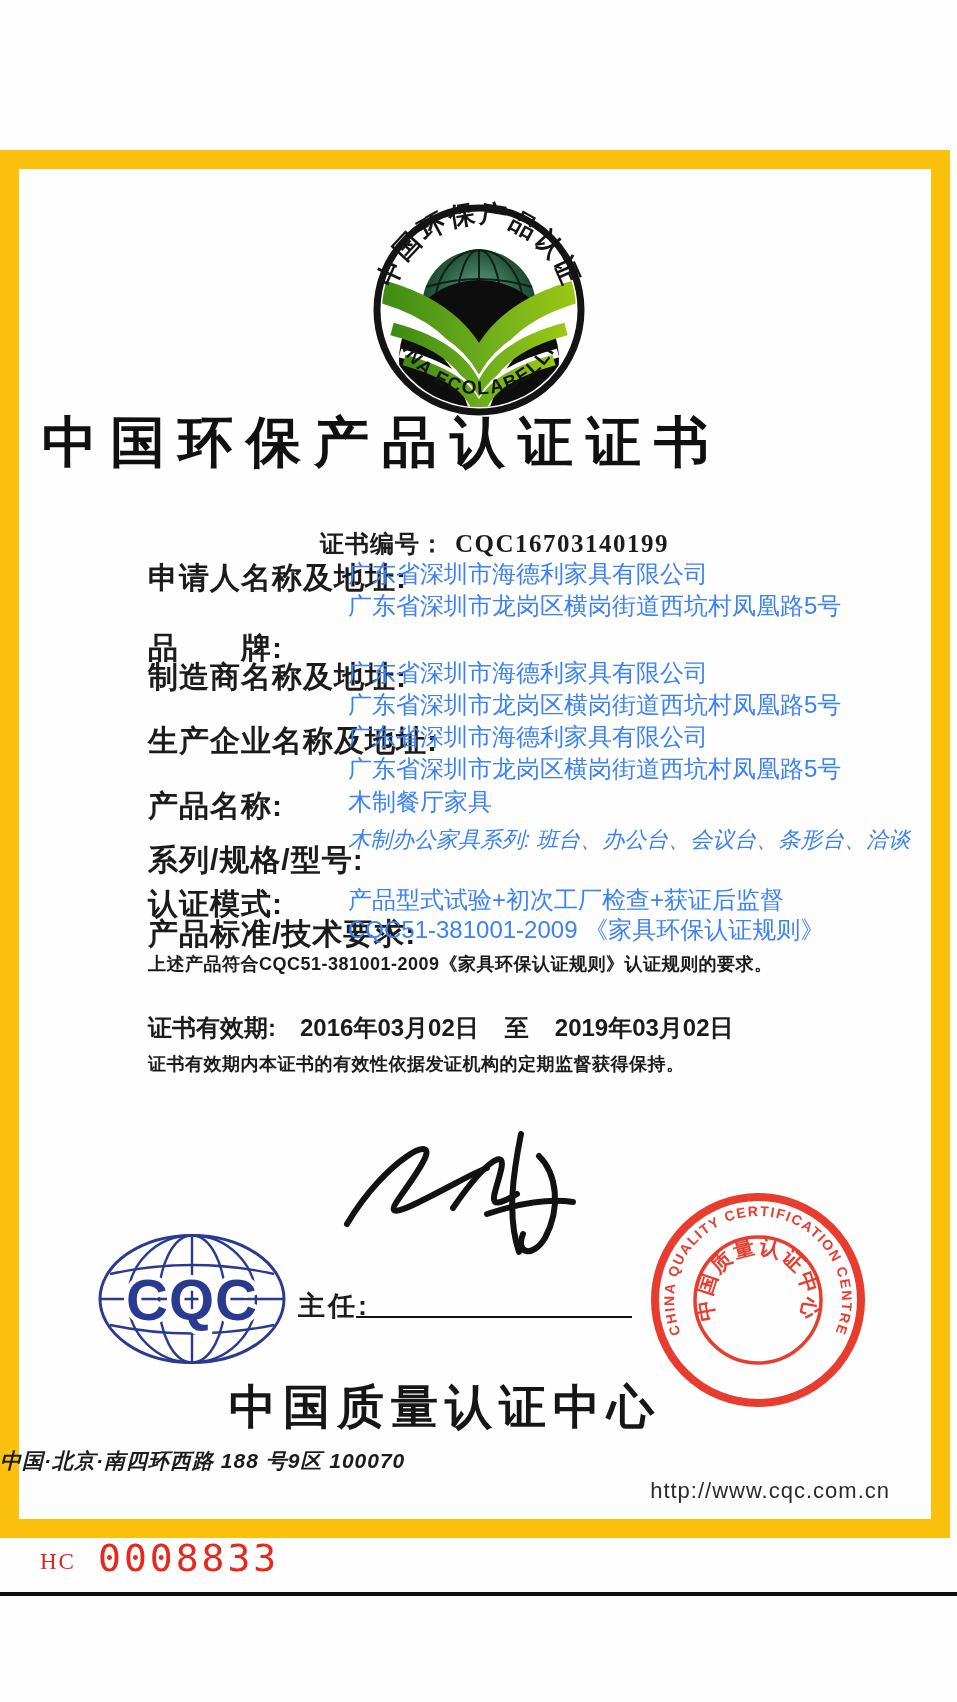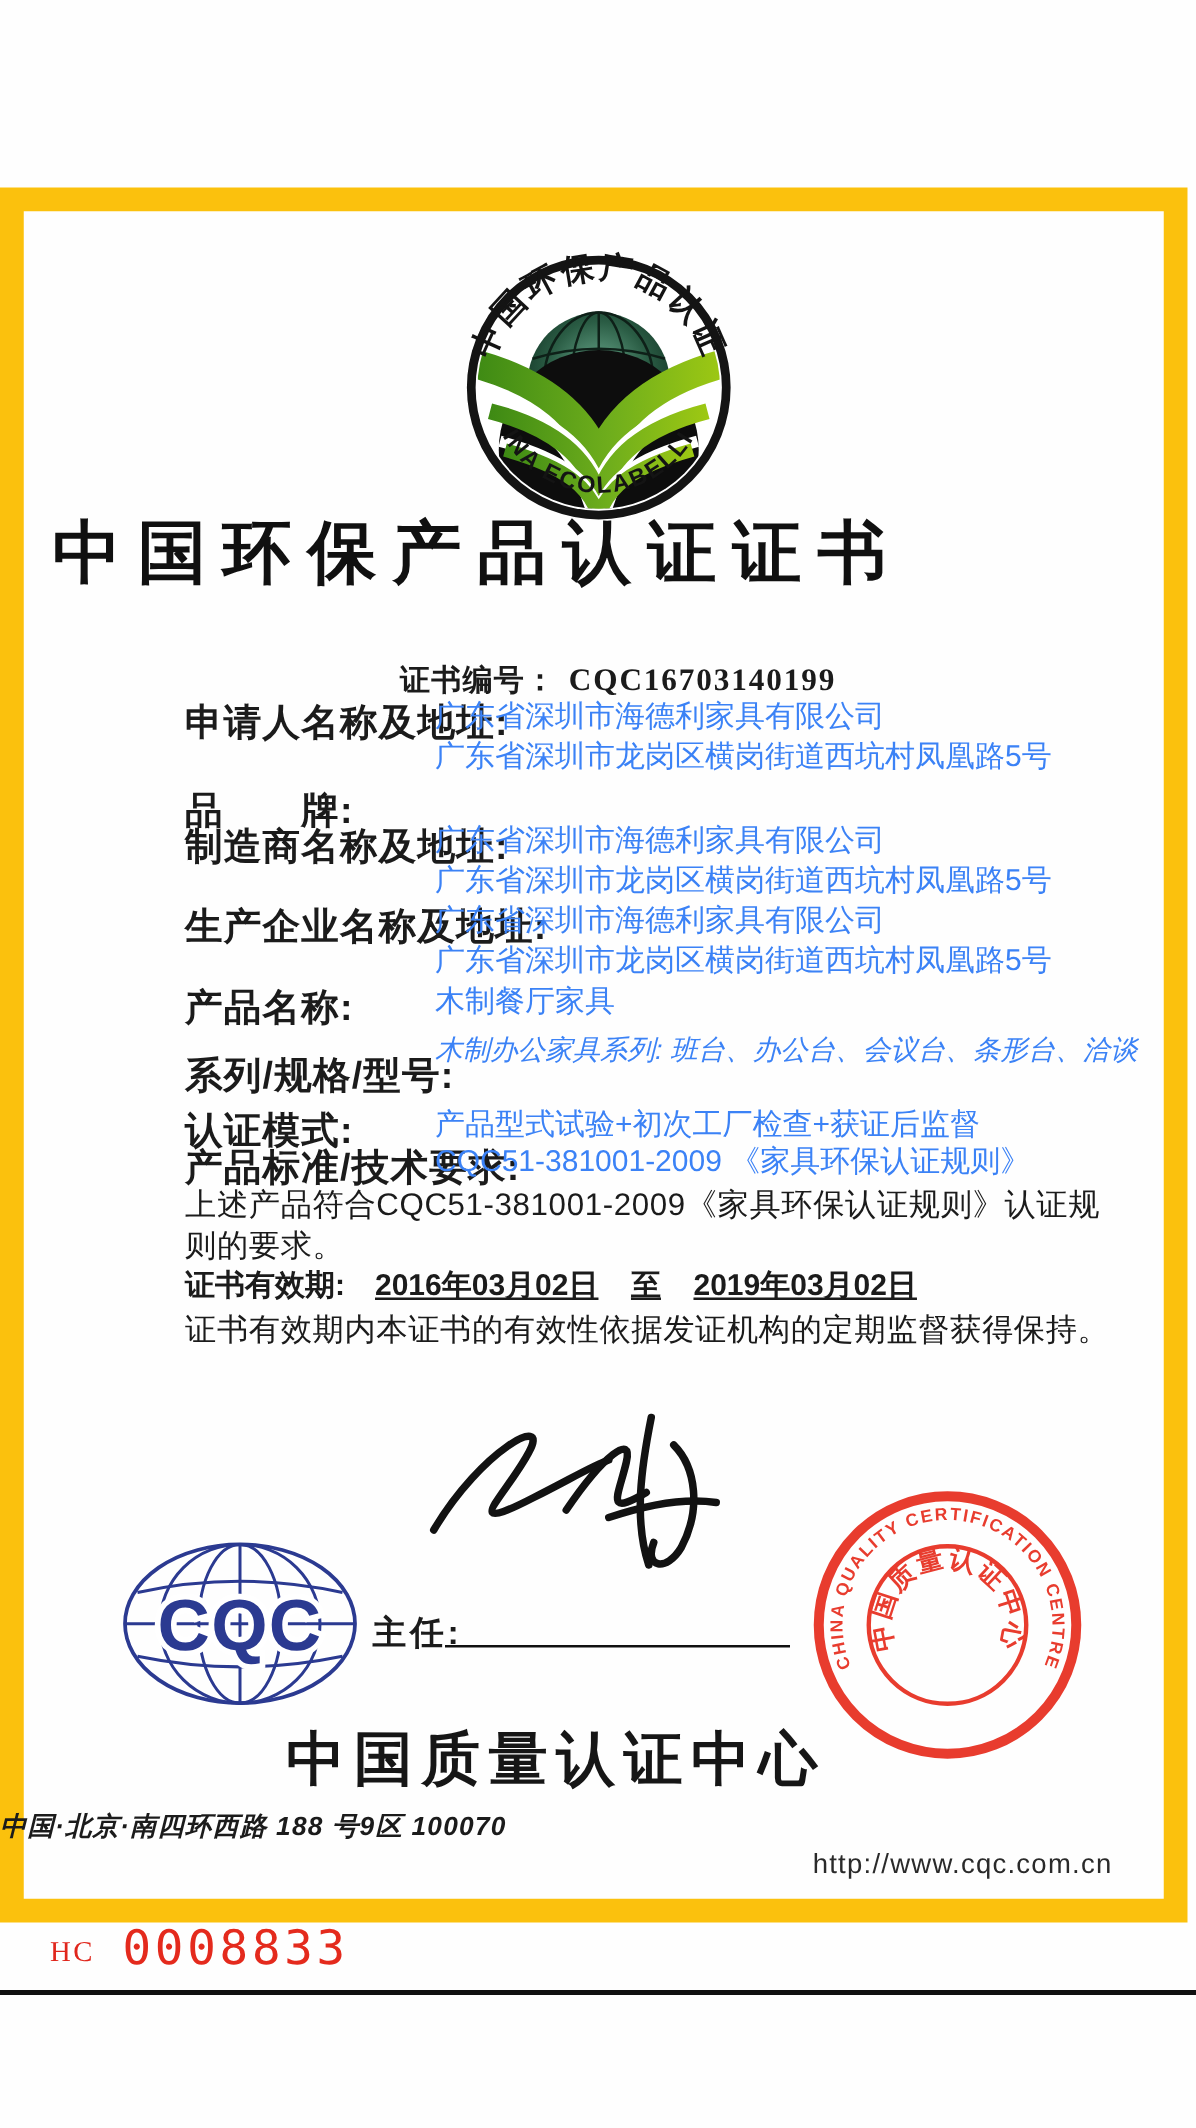--- a/index.html
+++ b/index.html
@@ -18,23 +18,23 @@
   .certno{left:320px;top:528px;font-size:24px;}
   .certno .lbl{font-weight:bold;letter-spacing:1px;}
   .certno .val{font-family:"Liberation Serif","DejaVu Serif",serif;font-weight:bold;font-size:25px;
     letter-spacing:1.5px;margin-left:10px;}
   
   .field{position:absolute;left:148px;width:770px;}
   .flabel{position:absolute;left:0;top:0;font-size:30px;font-weight:bold;letter-spacing:1px;white-space:nowrap;}
   .fvalue{position:absolute;left:200px;top:0;font-size:24px;line-height:32px;color:#3b82f6;white-space:nowrap;}
   .fvalue.small{font-size:22px;line-height:31px;}
   .fvalue.lifted{top:-16px;font-style:italic;}
-  .para{left:148px;width:736px;font-size:25px;line-height:33px;font-weight:normal;letter-spacing:.5px;}
+  .para{left:148px;width:736px;font-size:18px;line-height:33px;font-weight:bold;letter-spacing:.5px;}
   .validity{left:148px;top:1012px;font-size:24px;font-weight:bold;}
-  .validity .dates{position:absolute;left:152px;top:0;white-space:nowrap;font-weight:bold;text-decoration:underline;}
+  .validity .dates{position:absolute;left:152px;top:0;white-space:nowrap;font-weight:bold;}
   .validity .sep{margin:0 26px;}
   
   .director{left:298px;top:1288px;font-size:27px;font-weight:bold;letter-spacing:3px;}
   .sigline{left:356px;top:1316px;width:276px;border-top:2px solid #111;}
   
   .org{left:0;top:1376px;width:890px;text-align:center;font-size:47px;font-weight:600;
     letter-spacing:7px;color:#161616;}
   .addr{left:0;top:1447px;width:890px;font-size:21px;font-weight:600;letter-spacing:1px;font-style:italic;}
   .url{left:0;top:1478px;width:890px;text-align:right;font-size:22px;color:#2a2a2a;letter-spacing:1px;}
   

